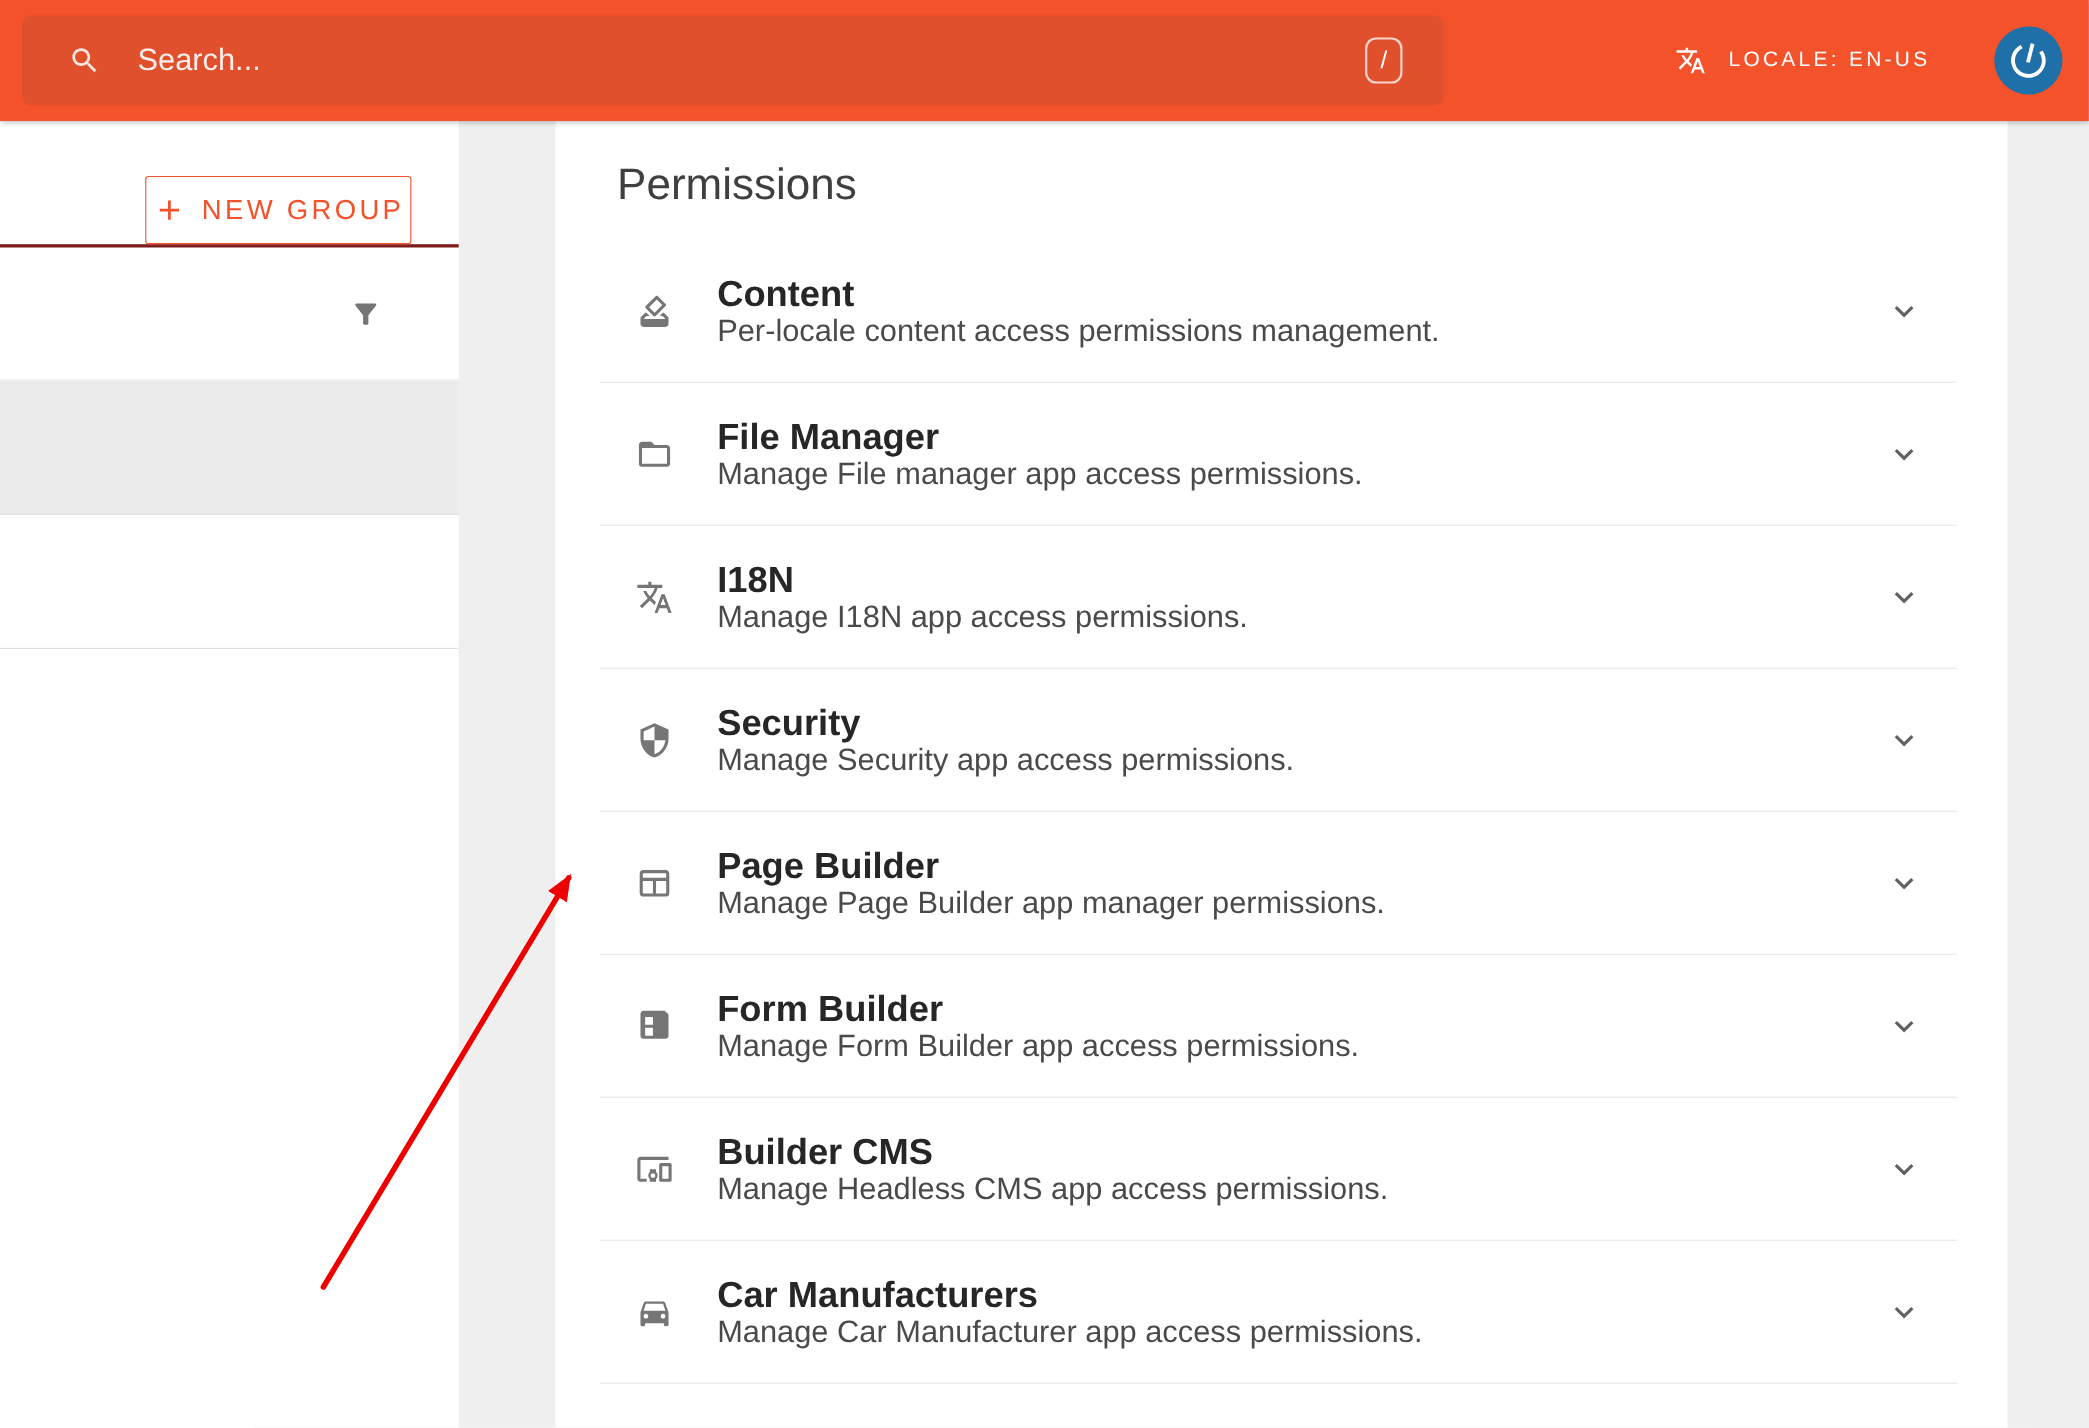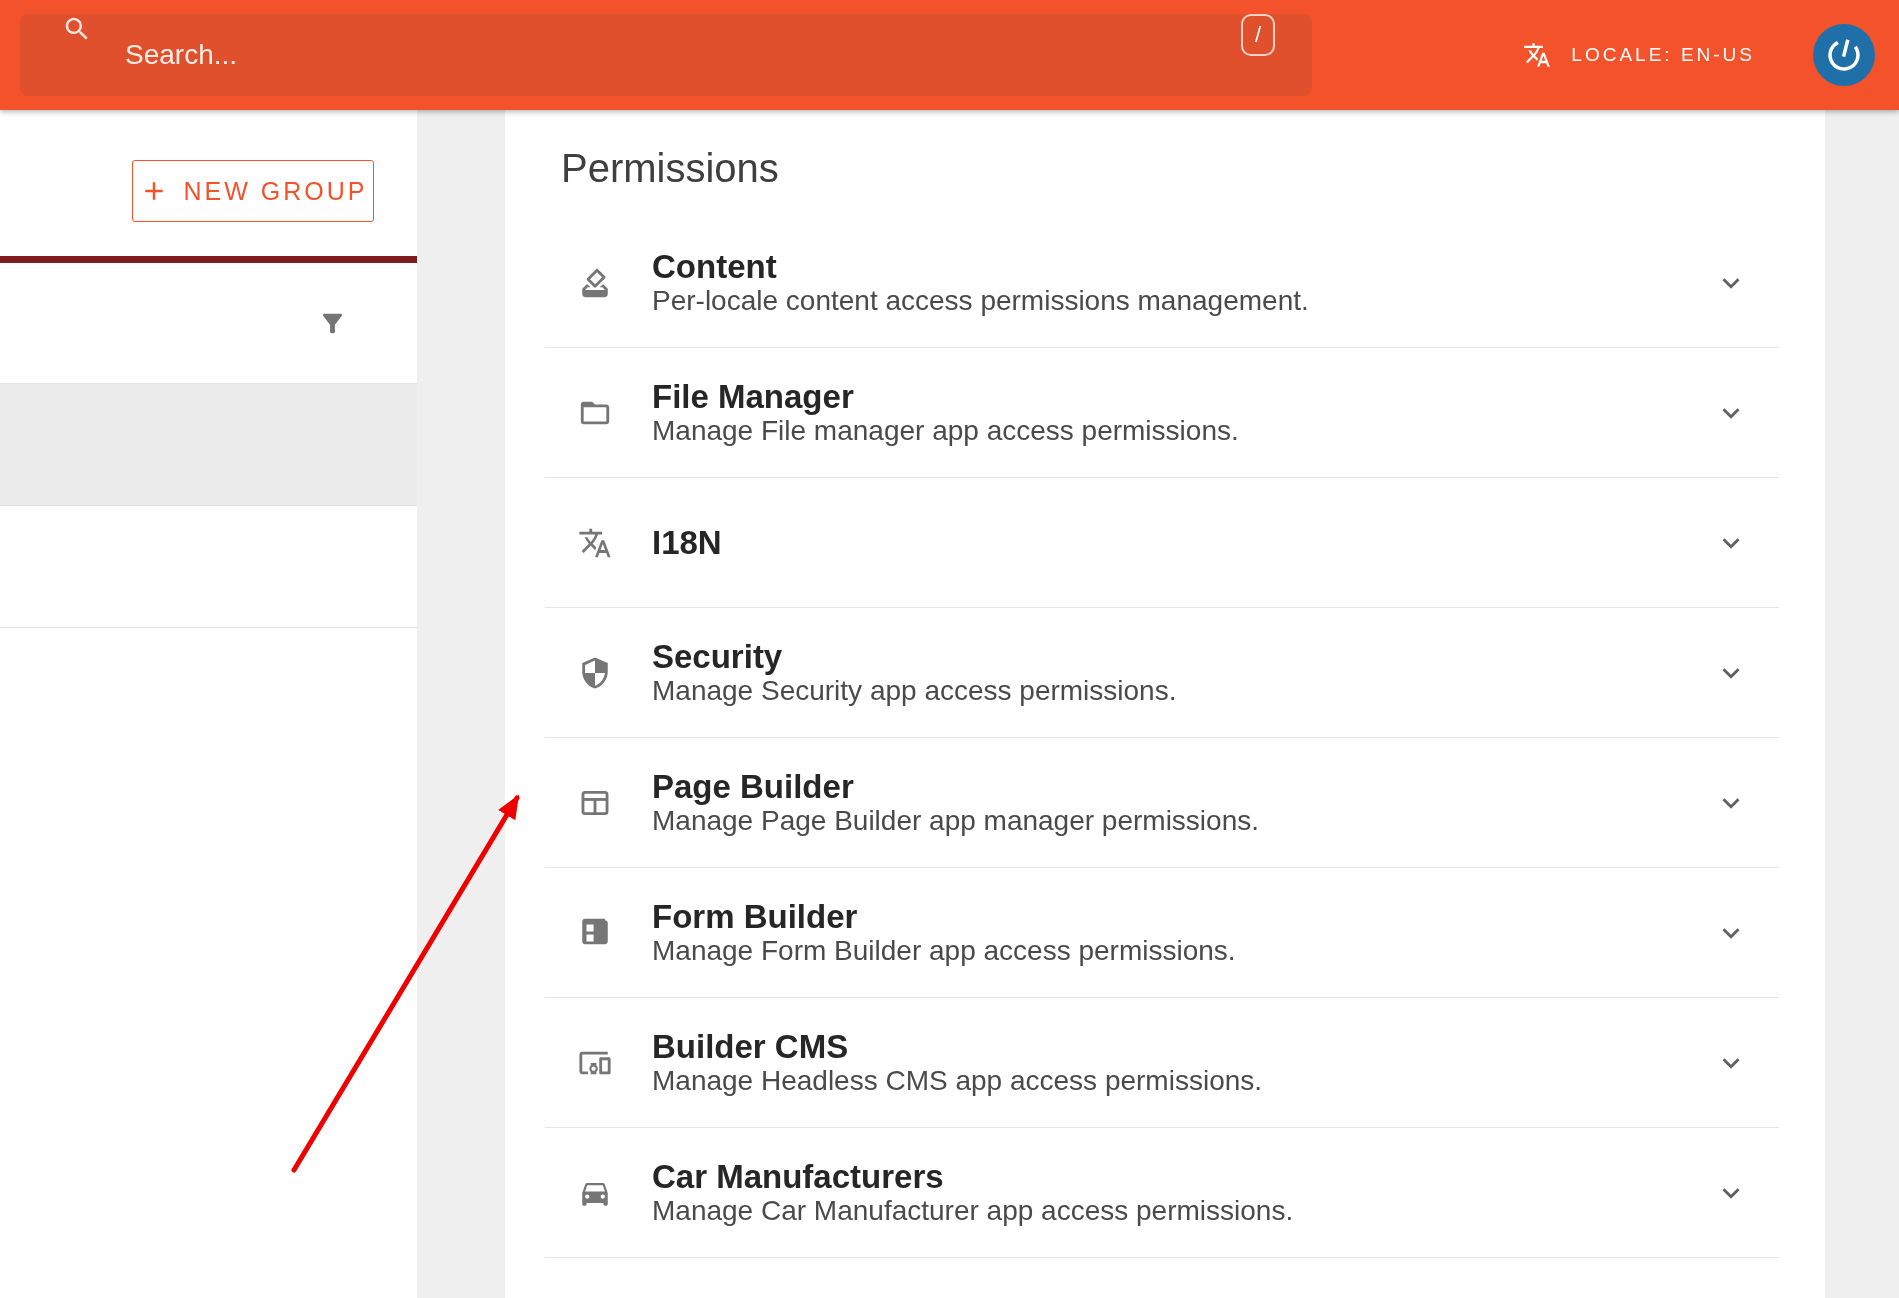--- a/index.html
+++ b/index.html
@@ -15,21 +15,21 @@
   .topbar {
     position: absolute; left: 0; top: 0; right: 0; height: 110px;
     background: var(--bar, #f3522b);
     box-shadow: 0 2px 5px rgba(0,0,0,.28);
     z-index: 10;
   }
   .searchbox {
     position: absolute; left: 20px; top: 14px; width: 1292px; height: 82px;
     background: var(--search-box, #e1502d);
     border-radius: 8px;
-    display: flex; 
+    display: flex; align-items: center;
   }
   .search-icon { width: 30px; height: 30px; color: rgba(255,255,255,.85); margin-left: 42px; flex: none; }
   .searchbox input {
     margin-left: 33px; flex: 1; min-width: 0;
     background: transparent; border: none; outline: none;
     font-family: "Liberation Sans", sans-serif;
     font-size: 28px; color: #fff;
   }
   .searchbox input::placeholder { color: rgba(255,247,244,.95); opacity: 1; }
   .slash-badge {
@@ -57,21 +57,21 @@
     display: flex; align-items: center; justify-content: center;
     cursor: pointer; flex: none;
   }
   .avatar svg { width: 42px; height: 42px; color: #fff; transform: rotate(14deg); }
 
   
   .sidebar {
     position: absolute; left: 0; top: 110px; width: 417px; bottom: 0;
     background: #fff;
   }
-  .sidebar-top { height: 153px; position: relative; border-bottom: 7px solid #7f1d1d; }
+  .sidebar-top { height: 115px; position: relative; border-bottom: 3px solid #7f1d1d; }
   .new-group {
     position: absolute; left: 132px; top: 50px; width: 242px; height: 62px;
     background: #fff; border: 1px solid var(--bar, #f3522b); border-radius: 3px;
     color: var(--bar, #f3522b); font-size: 25px; letter-spacing: 3px;
     font-family: "Liberation Sans", sans-serif;
     display: flex; align-items: center; justify-content: center; gap: 15px;
     cursor: pointer;
   }
   .new-group svg { width: 30px; height: 30px; flex: none; }
   .filter-row {
@@ -245,20 +245,21 @@
   </div>
 
   <div class="perm-row">
     <span class="perm-icon">
           <svg>
             <use href="#ic-translate"></use>
           </svg>
         </span>
     <div class="perm-text">
       <div class="perm-title">I18N</div>
+      <div class="perm-desc">Manage I18N app access permissions.</div>
     </div>
     <span class="chevron">
       <svg>
             <use href="#ic-chevron-down"></use>
           </svg>
     </span>
   </div>
 
   <div class="perm-row">
     <span class="perm-icon">

